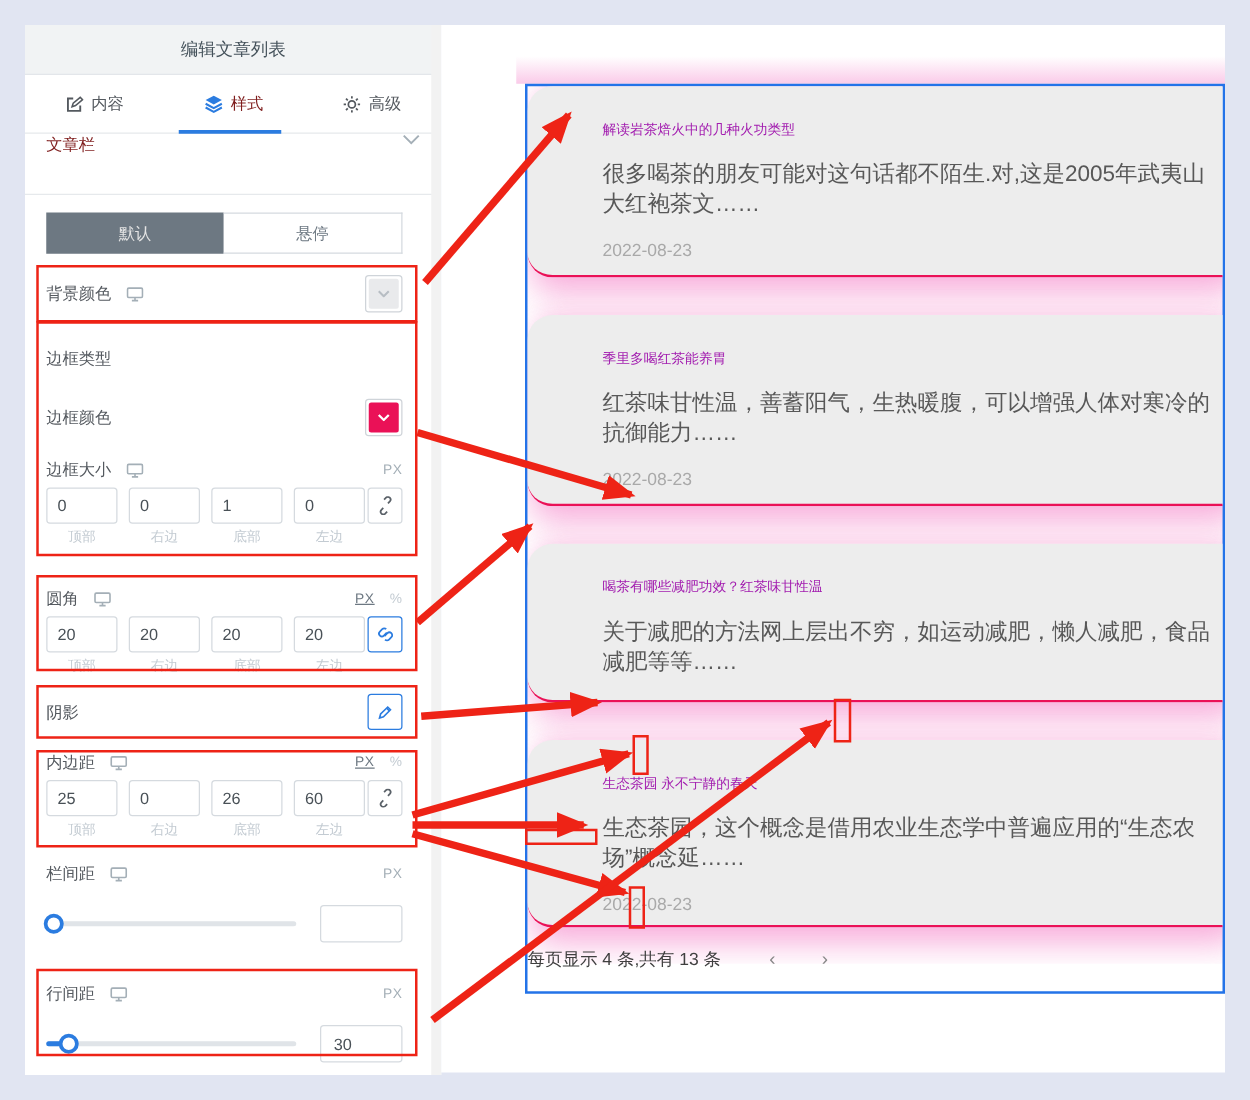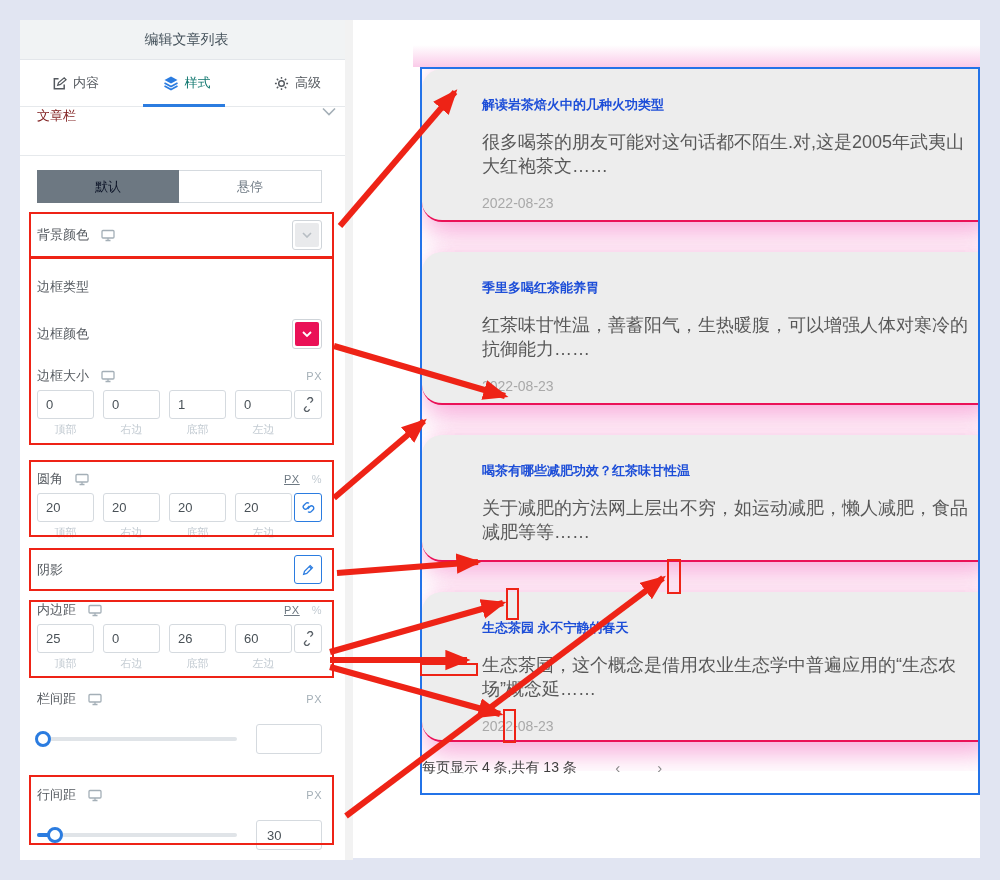--- a/index.html
+++ b/index.html
@@ -10,35 +10,35 @@
     font-family:"Liberation Sans","DejaVu Sans",sans-serif;
     color:#54595f; font-size:13px;
   }
   
   .panel { position:absolute; left:20px; top:20px; width:333px; height:840px; background:#fff; }
   .panel-scroll { position:absolute; right:0; top:0; bottom:0; width:8px; background:#f2f2f2; }
   .panel-header { height:40px; background:#f1f3f4; border-bottom:1px solid #e3e6ea;
     display:flex; align-items:center; justify-content:center; font-size:14px; color:#44515a; }
   .tabs { position:relative; height:47px; border-bottom:1px solid #e6e9ec; display:flex; }
   .tab { flex:1; display:flex; align-items:center; justify-content:center; gap:6px; color:#54595f; cursor:pointer; }
-  .tab.active { color:#0f766e; }
+  .tab.active { color:#7f1d1d; }
   .tab svg { display:block; }
   .tab-underline { position:absolute; left:123px; bottom:-1px; width:82px; height:3px; background:#2b7ce0; }
   .section-head { height:49px; border-bottom:1px solid #e6e9ec; display:flex; align-items:flex-start;
     padding:0 17px; justify-content:space-between; color:#7f1d1d;gap:28px; }
   .ctl { position:absolute; left:17px; width:285px; }
   .lbl-row { display:flex; align-items:center; gap:12px; color:#54595f; }
   .lbl-row .spacer { flex:1; }
   .unit { font-size:11px; color:#a4afb7; letter-spacing:.5px; }
   .unit.active { color:#6d7882; text-decoration:underline; }
   .unit.dim2 { color:#c3cbd2; }
   
   .state-toggle { top:150px; display:flex; height:33px; }
   .state-btn { flex:1; display:flex; align-items:center; justify-content:center; cursor:pointer; }
-  .state-btn.sel { background:#6d7882; color:#0f172a; }
+  .state-btn.sel { background:#6d7882; color:#e5e5e5; }
   .state-btn.idle { background:#fff; color:#6d7882; border:1px solid #d5dadf; border-left:none; }
   
   .row-bg { top:193px; height:44px; display:flex; align-items:center; }
   .swatch-wrap { width:30px; height:30px; border:1px solid #cfd4d9; border-radius:3px; padding:2px; background:#fff; cursor:pointer; }
   .swatch-inner { width:100%; height:100%; border-radius:2px; display:flex; align-items:center; justify-content:center; }
   .swatch-inner.empty { background:#e9eaec; }
   .grp-border { top:238px; }
   .row-type { margin-top:12px; height:33px; display:flex; align-items:center; }
   .select { position:absolute; right:0; width:184px; height:33px; border:1px solid #d5dadf; border-radius:3px;
     background:#fff; display:flex; align-items:center; padding:0 10px 0 12px; color:#495157; cursor:pointer; }
@@ -78,21 +78,21 @@
     background:linear-gradient(to top, rgba(243,124,199,.40), rgba(243,124,199,0)); }
   .widget { position:absolute; left:67px; top:47px; width:560px; height:728px; border:2px solid #2373e8; }
   .cards { position:absolute; left:0; top:0; width:556px; height:702px; overflow:hidden; }
   .card { width:576px; background:#ededed; border-bottom:2px solid #ea1157; border-radius:20px;
     padding:25px 20px 0 60px; margin-bottom:30px; overflow:hidden; cursor:pointer;
     box-shadow:0 16px 26px -4px rgba(242,105,190,.55), 0 -10px 20px -8px rgba(242,105,190,.30); }
   .card:nth-child(1) { height:153px; }
   .card:nth-child(2) { height:153px; }
   .card:nth-child(3) { height:127px; margin-bottom:30px; }
   .card:nth-child(4) { height:150px; margin-bottom:0; }
-  .card h3 { font-size:13px; font-weight:bold; color:#1d4ed8; margin:2px 0 16px; }
+  .card h3 { font-size:11px; font-weight:normal; color:#a21caf; margin:2px 0 16px; }
   .card p { font-size:18px; color:#585858; margin:0 0 17px; }
   .card .date { font-size:14px; color:#a9a9a9; }
   .pager { position:absolute; left:0; right:0; top:671px; height:55px; display:flex; align-items:center; font-size:14px; color:#3f3f3f; }
   .pager .summary { white-space:nowrap; }
   .pager .nav { display:flex; align-items:center; margin-left:26px; }
   .pg { width:42px; height:46px; line-height:46px; text-align:center; margin-right:12px; color:#444; cursor:pointer; }
   .pg.arrow { width:30px; color:#888; font-size:15px; }
   .pg.active { background:#333; color:#fff; }
   
   #overlay { position:absolute; left:0; top:0; pointer-events:none; z-index:50; }

